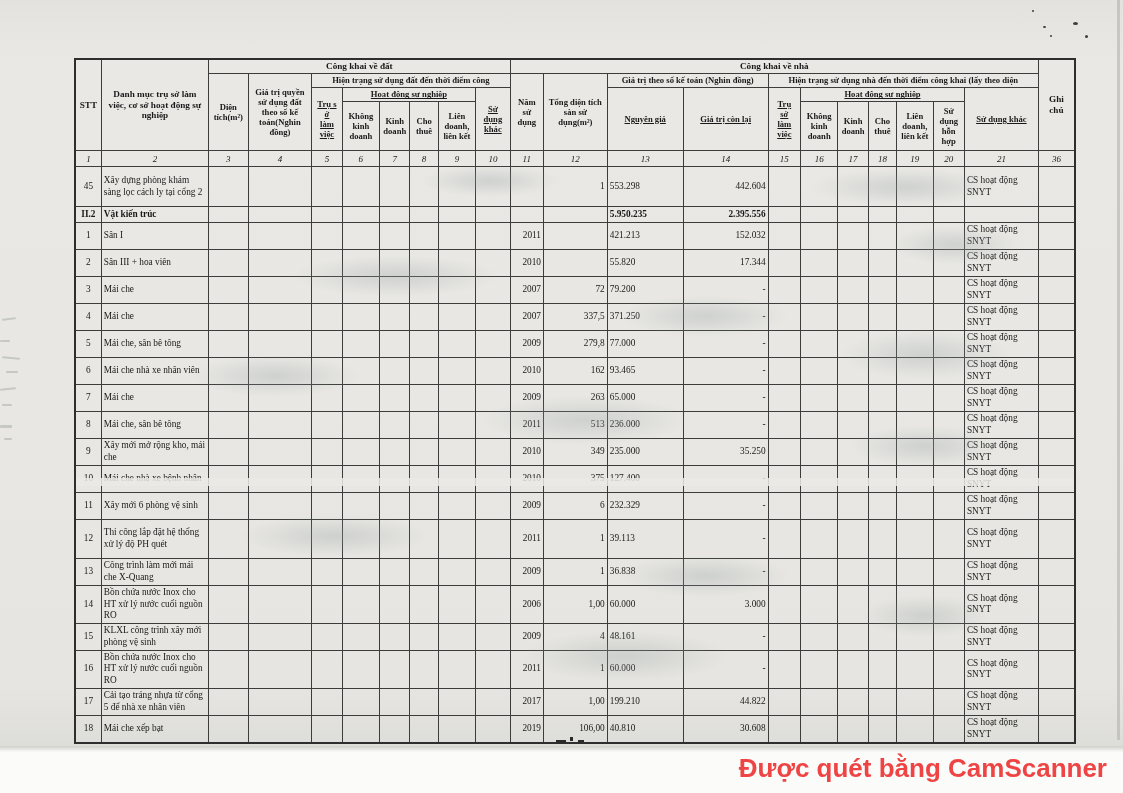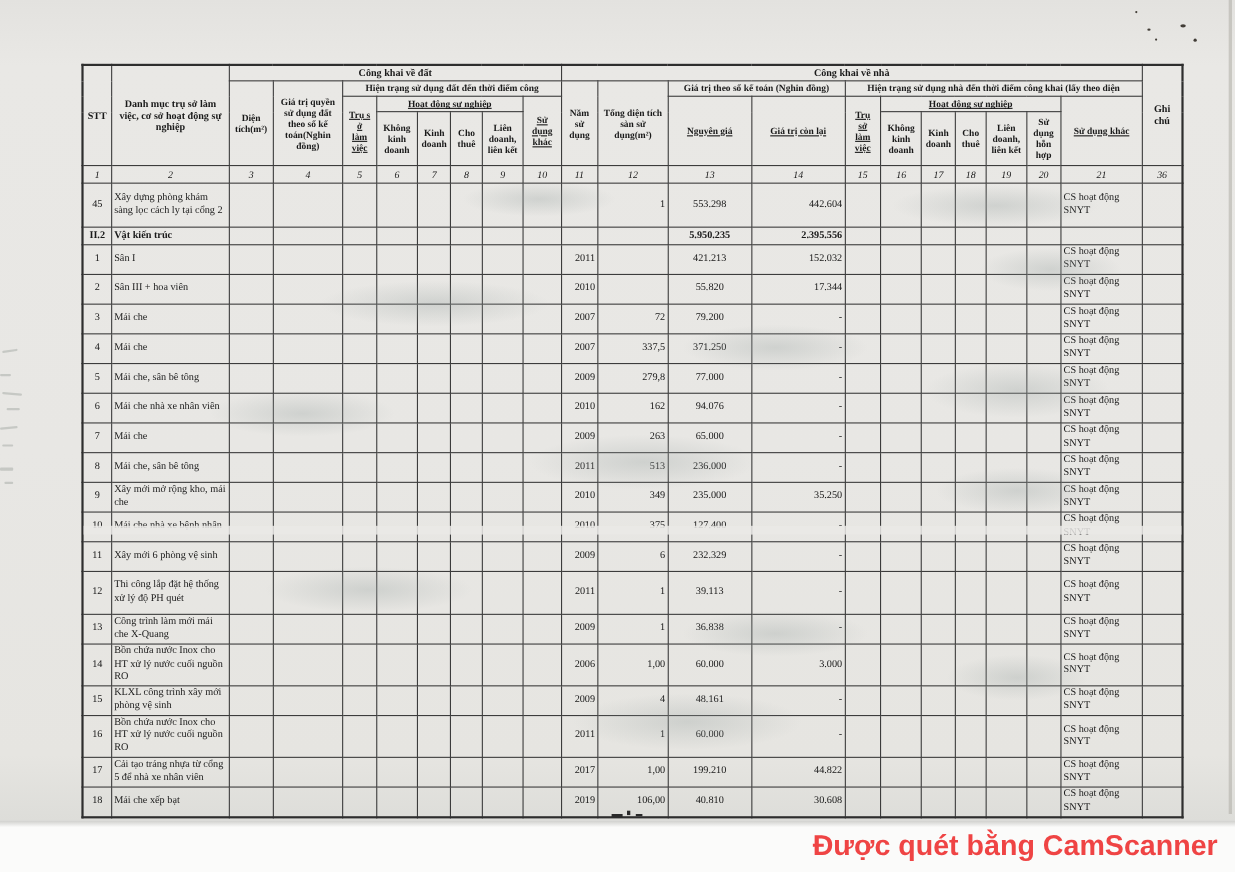--- a/index.html
+++ b/index.html
@@ -31,21 +31,21 @@
   tr.colnum td{font-style:italic;font-size:9px;height:13px;text-align:center;}
   .doc tbody td{font-size:9.3px;line-height:1.25;}
   .doc tbody tr:nth-child(1) td{height:37px;}
   .doc tbody tr:nth-child(2) td{height:13px;}
   .doc tbody tr:nth-child(n+3) td{height:24px;}
   .doc tbody tr:nth-child(14) td{height:36px;}
   .c-stt{text-align:center;}
   .c-name{text-align:left;padding-left:3px;}
   .c-year{text-align:right;padding-right:5px;}
   .c-area{text-align:right;padding-right:9px;}
-  .c-ng{text-align:center;padding-right:7px;}
+  .c-ng{text-align:left;padding-right:7px;}
   .c-cl{text-align:right;padding-right:26px;}
   .c-sdk{text-align:left;padding-left:2px;}
   tr.bold td{font-weight:bold;}
   
   .blot{position:absolute;pointer-events:none;border-radius:50%;
     background:radial-gradient(ellipse at center,rgba(158,167,165,.34),rgba(158,167,165,0) 70%);}
   .speck{position:absolute;background:#413c36;border-radius:50%;}
   .bleed{position:absolute;background:rgba(118,128,122,.30);border-radius:1px;}
   .fold{position:absolute;background:rgba(234,233,230,.85);}
   .bmark{position:absolute;background:#2a2a2a;}
@@ -350,21 +350,21 @@
           <td></td>
           <td></td>
           <td></td>
           <td></td>
           <td></td>
           <td></td>
           <td></td>
           <td></td>
           <td class="c-year">2010</td>
           <td class="c-area">162</td>
-          <td class="c-ng">94.076</td>
+          <td class="c-ng">93.465</td>
           <td class="c-cl">-</td>
           <td></td>
           <td></td>
           <td></td>
           <td></td>
           <td></td>
           <td></td>
           <td class="c-sdk">CS hoạt động SNYT</td>
           <td></td>
         </tr>

